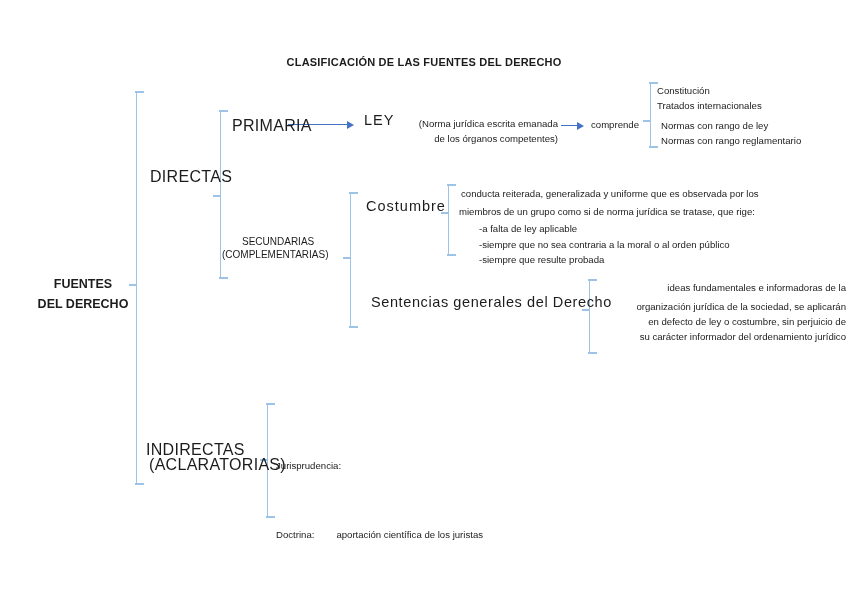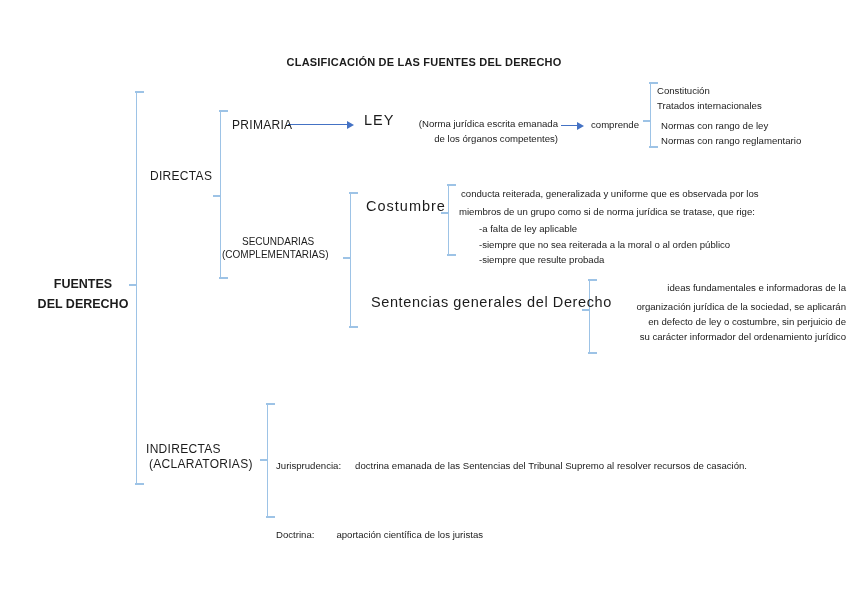--- a/index.html
+++ b/index.html
@@ -9,21 +9,21 @@
   }
   html,body{margin:0;padding:0;}
   body{
     width:848px;height:599px;position:relative;background:#ffffff;
     font-family:"Liberation Sans", sans-serif;color:var(--text);
     overflow:hidden;
   }
   .t{position:absolute;white-space:nowrap;font-size:10px;line-height:13px;}
   .title{left:0;right:0;text-align:center;font-weight:bold;font-size:11px;letter-spacing:.2px;}
   .root-label{font-weight:bold;font-size:12.5px;line-height:20px;text-align:center;}
-  .branch{font-size:12px;letter-spacing:.3px;}
+  .branch{font-size:16px;letter-spacing:.3px;}
   .big{font-size:14.5px;letter-spacing:1px;}
   .small{font-size:9.6px;line-height:15px;}
   .center{text-align:right;}
   
   .brace{position:absolute;border-left:1.6px solid var(--bracket);}
   .brace::before{content:"";position:absolute;left:-1.6px;top:-1.6px;width:9px;height:1.6px;background:var(--bracket);}
   .brace::after{content:"";position:absolute;left:-1.6px;bottom:-1.6px;width:9px;height:1.6px;background:var(--bracket);}
   .brace .tick{position:absolute;left:-8px;width:7px;height:1.6px;background:var(--bracket);}
   .arrow{position:absolute;height:1.4px;background:var(--arrow);}
   .arrow::after{content:"";position:absolute;right:-6px;top:-3.4px;width:0;height:0;
@@ -85,35 +85,34 @@
 
 <div class="t" style="left:222px;top:235px;font-size:10px">
   <div style="padding-left:20px">SECUNDARIAS</div>
   <div>(COMPLEMENTARIAS)</div>
 </div>
 
 <div class="t big" style="left:366px;top:200px">Costumbre</div>
 <div class="t small" style="left:461px;top:186px">conducta reiterada, generalizada y uniforme que es observada por los</div>
 <div class="t small" style="left:459px;top:204px">miembros de un grupo como si de norma jurídica se tratase, que rige:</div>
 <div class="t small" style="left:479px;top:221px">-a falta de ley aplicable</div>
-<div class="t small" style="left:479px;top:237px">-siempre que no sea reiterada a la moral o al orden público</div>
+<div class="t small" style="left:479px;top:237px">-siempre que no sea contraria a la moral o al orden público</div>
 <div class="t small" style="left:479px;top:252px">-siempre que resulte probada</div>
 
 <div class="t big" style="left:371px;top:296px;letter-spacing:.6px">Sentencias generales del Derecho</div>
 <div class="t small center" style="left:592px;top:280px;width:254px;line-height:15px">
   <div style="margin-bottom:4px">ideas fundamentales e informadoras de la</div>
   <div>organización jurídica de la sociedad, se aplicarán</div>
   <div>en defecto de ley o costumbre, sin perjuicio de</div>
   <div>su carácter informador del ordenamiento jurídico</div>
 </div>
 
 <div class="t branch" style="left:146px;top:443px">INDIRECTAS</div>
 <div class="t branch" style="left:149px;top:458px">(ACLARATORIAS)</div>
 
 <div class="t small row" style="left:276px;top:414px;gap:14px">
   <span>Jurisprudencia:</span>
-  <span>doctrina emanada de las Sentencias del Tribunal Supremo al resolver recursos de casación.</span>
 </div>
 
 <div class="t small row" style="left:276px;top:483px;gap:22px">
   <span>Doctrina:</span>
   <span>aportación científica de los juristas</span>
 </div>
 
 </body></html>

